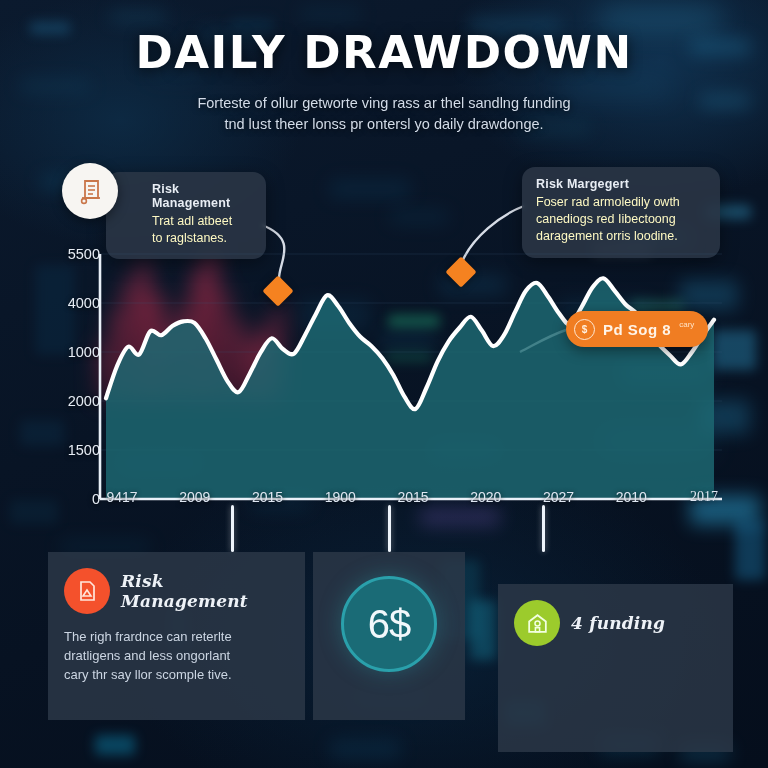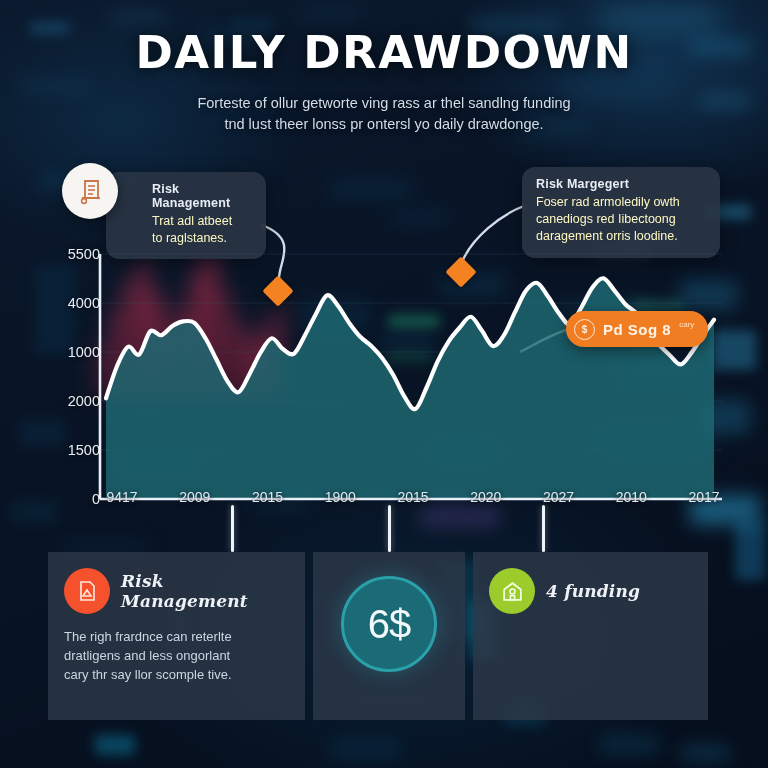--- a/index.html
+++ b/index.html
@@ -109,21 +109,21 @@
   }
 
   
   .card {
     position:absolute; top:552px; height:168px;
     background:rgba(44,56,72,.82);
     padding:16px 16px 14px 16px;
   }
   .card-1 { left:48px; width:257px; }
   .card-2 { left:313px; width:152px; }
-  .card-3 { left:473px; width:235px; }
+  .card-3 { left:498px; width:235px;margin-top:32px; }
 
   .card-head { display:flex; align-items:center; gap:11px; margin-bottom:13px; }
   .icon-circle {
     width:46px; height:46px; border-radius:50%;
     display:flex; align-items:center; justify-content:center;
     flex:0 0 auto;
   }
   .ic-orange { background:#f4512c; }
   .ic-green  { background:#9ccb2c; }
   .card-title {
@@ -281,21 +281,21 @@
     </svg>
   <div id="xaxis-row">
       <div class="xlab" style="left: 122px; top: 489px; transform: translateX(-50%);">9417</div>
       <div class="xlab" style="left: 194.75px; top: 489px; transform: translateX(-50%);">2009</div>
       <div class="xlab" style="left: 267.5px; top: 489px; transform: translateX(-50%);">2015</div>
       <div class="xlab" style="left: 340.25px; top: 489px; transform: translateX(-50%);">1900</div>
       <div class="xlab" style="left: 413px; top: 489px; transform: translateX(-50%);">2015</div>
       <div class="xlab" style="left: 485.75px; top: 489px; transform: translateX(-50%);">2020</div>
       <div class="xlab" style="left: 558.5px; top: 489px; transform: translateX(-50%);">2027</div>
       <div class="xlab" style="left: 631.25px; top: 489px; transform: translateX(-50%);">2010</div>
-      <div class="xlab" style="left: 704px; top: 489px; transform: translateX(-50%);">2017</div>
+      <div class="xlab" style="left: 704px; top: 489px; transform: translateX(-50%); font-family: Liberation Serif, serif;">2017</div>
     </div>
 
   <div class="diamond" id="diamond-1" style="left: 267px; top: 280px; background: rgb(245, 130, 32);"></div>
   <div class="diamond" id="diamond-2" style="left: 450px; top: 261px; background: rgb(245, 130, 32);"></div>
 
   <div class="badge-pill">
     <span class="bcirc">$</span>
     <span class="btxt">Pd Sog 8</span>
     <span class="bsup">cary</span>
   </div>

